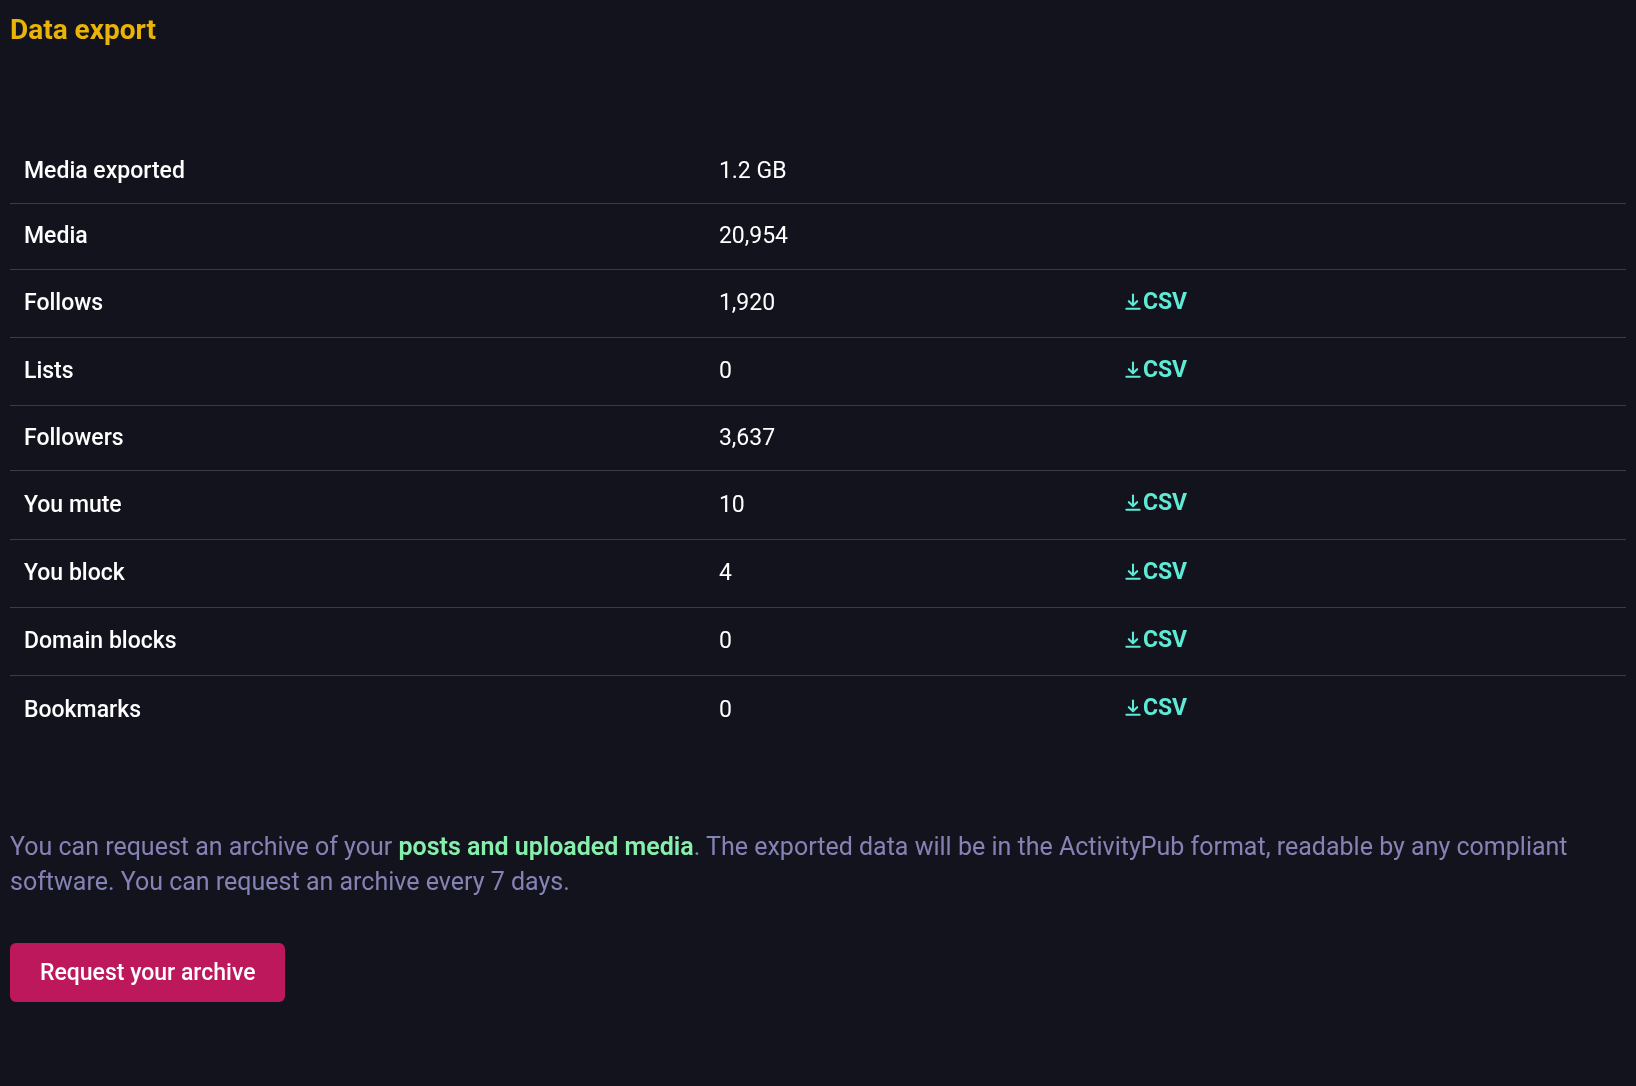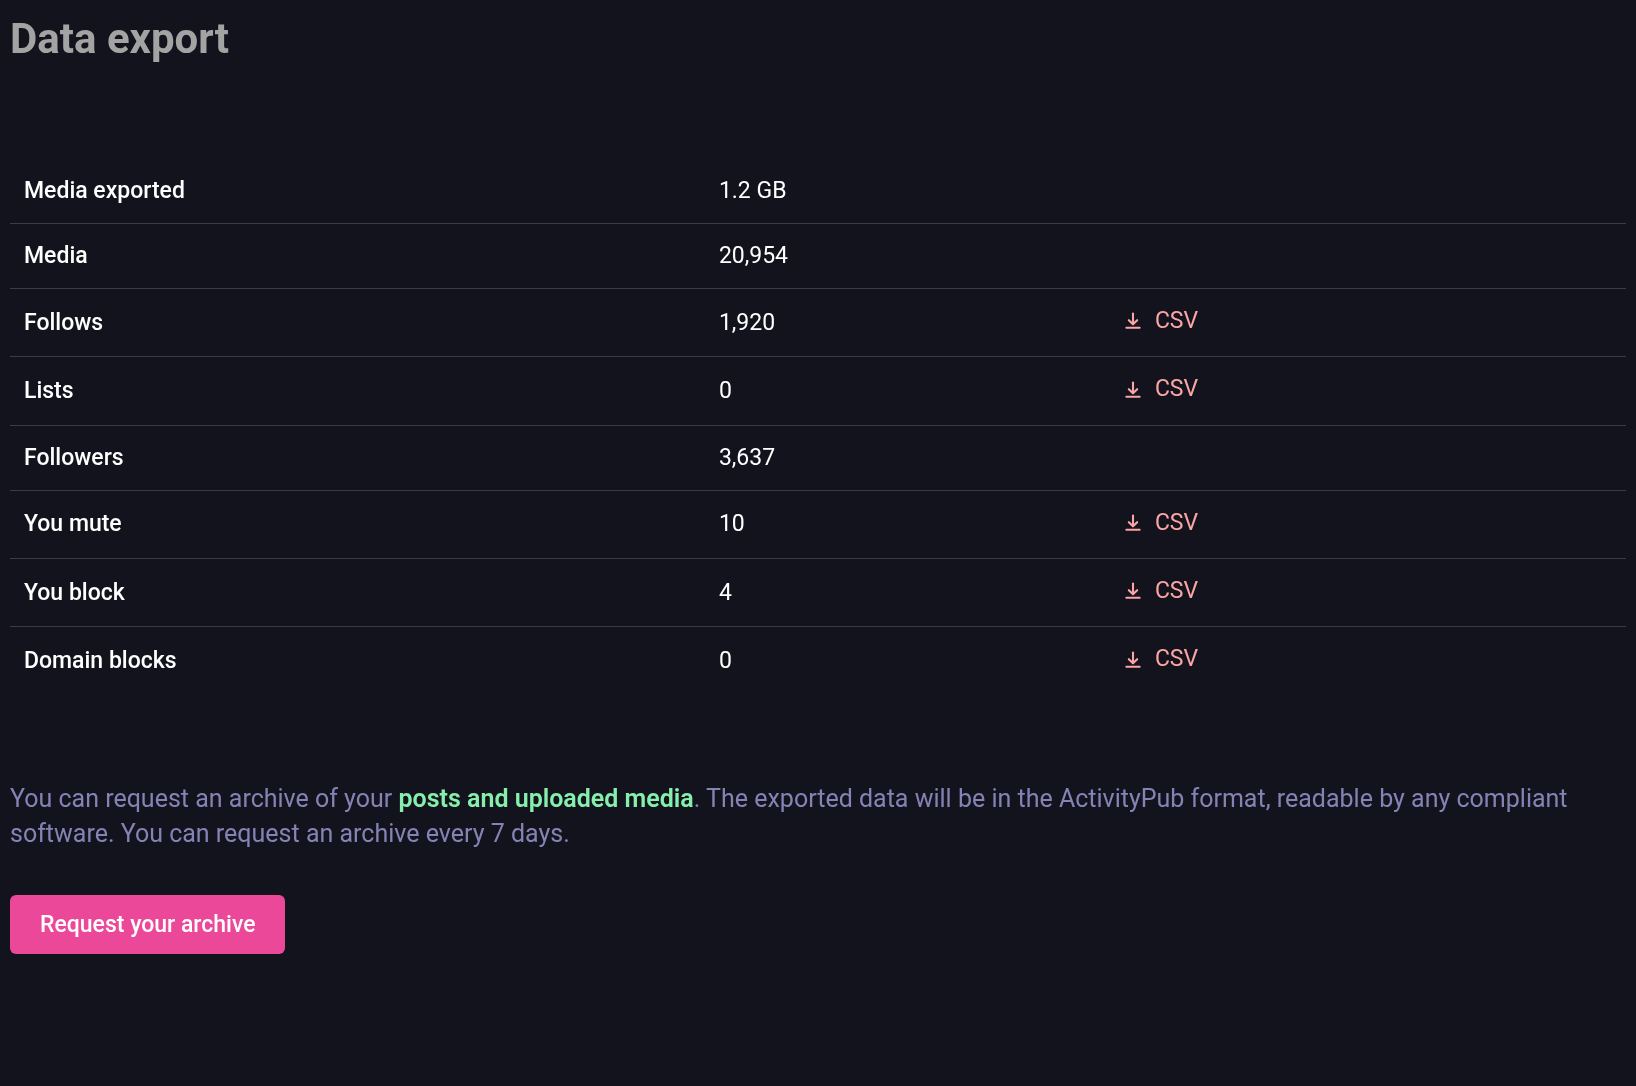--- a/index.html
+++ b/index.html
@@ -9,23 +9,23 @@
     }
     body {
       background-color: #13131e;
       color: #ffffff;
       font-family: -apple-system, BlinkMacSystemFont, "Segoe UI", Roboto, Helvetica, Arial, sans-serif;
       padding: 10px;
       font-size: 23px;
       line-height: 1.4;
     }
     .page-title {
-      font-size: 42px;
+      font-size: 28px;
       font-weight: 700;
-      color: #a3a3a3;
+      color: #eab308;
       margin-bottom: 90px;
     }
     .export-table {
       width: 100%;
       border-collapse: collapse;
     }
     .export-table tr {
       border-bottom: 1px solid #3a3a4a;
     }
     .export-table tr:last-child {
@@ -44,44 +44,43 @@
       width: 25%;
       color: #ffffff;
       font-weight: 400;
     }
     .col-action {
       width: 32%;
     }
     .csv-link {
       display: inline-flex;
       align-items: center;
-      gap: 12px;
-      color: #fca5a5;
+      color: #5eead4;
       text-decoration: none;
-      font-weight: 400;
+      font-weight: 700;
       cursor: pointer;
     }
     .download-icon {
       width: 20px;
       height: 20px;
       display: inline-block;
     }
     .description {
       margin-top: 86px;
       color: #8583b5;
       font-size: 25px;
       line-height: 1.4;
     }
     .description strong {
       color: #86efac;
       font-weight: 600;
     }
     .archive-button {
       margin-top: 44px;
-      background-color: #ec4899;
+      background-color: #be185d;
       color: #ffffff;
       border: none;
       padding: 16px 30px;
       font-size: 23px;
       font-weight: 500;
       border-radius: 6px;
       cursor: pointer;
       font-family: inherit;
     }
   </style>
@@ -162,20 +161,32 @@
         <td class="col-value">0</td>
         <td class="col-action"><a class="csv-link">
             <svg class="download-icon" viewBox="0 0 24 24" fill="none" stroke="currentColor" stroke-width="2.5" stroke-linecap="round" stroke-linejoin="round">
               <path d="M12 3v12"></path>
               <path d="M7 11l5 5 5-5"></path>
               <path d="M4 20h16"></path>
             </svg>
             <span>CSV</span>
           </a></td>
       </tr>
+      <tr>
+        <td class="col-label">Bookmarks</td>
+        <td class="col-value">0</td>
+        <td class="col-action"><a class="csv-link">
+            <svg class="download-icon" viewBox="0 0 24 24" fill="none" stroke="currentColor" stroke-width="2.5" stroke-linecap="round" stroke-linejoin="round">
+              <path d="M12 3v12"></path>
+              <path d="M7 11l5 5 5-5"></path>
+              <path d="M4 20h16"></path>
+            </svg>
+            <span>CSV</span>
+          </a></td>
+      </tr>
     </tbody>
 </table>
 
 <p class="description">
   <span>You can request an archive of your </span><strong>posts and uploaded media</strong><span>. The exported data will be in the ActivityPub format, readable by any compliant software. You can request an archive every 7 days.</span>
 </p>
 
 <button class="archive-button">Request your archive</button>
 
 

